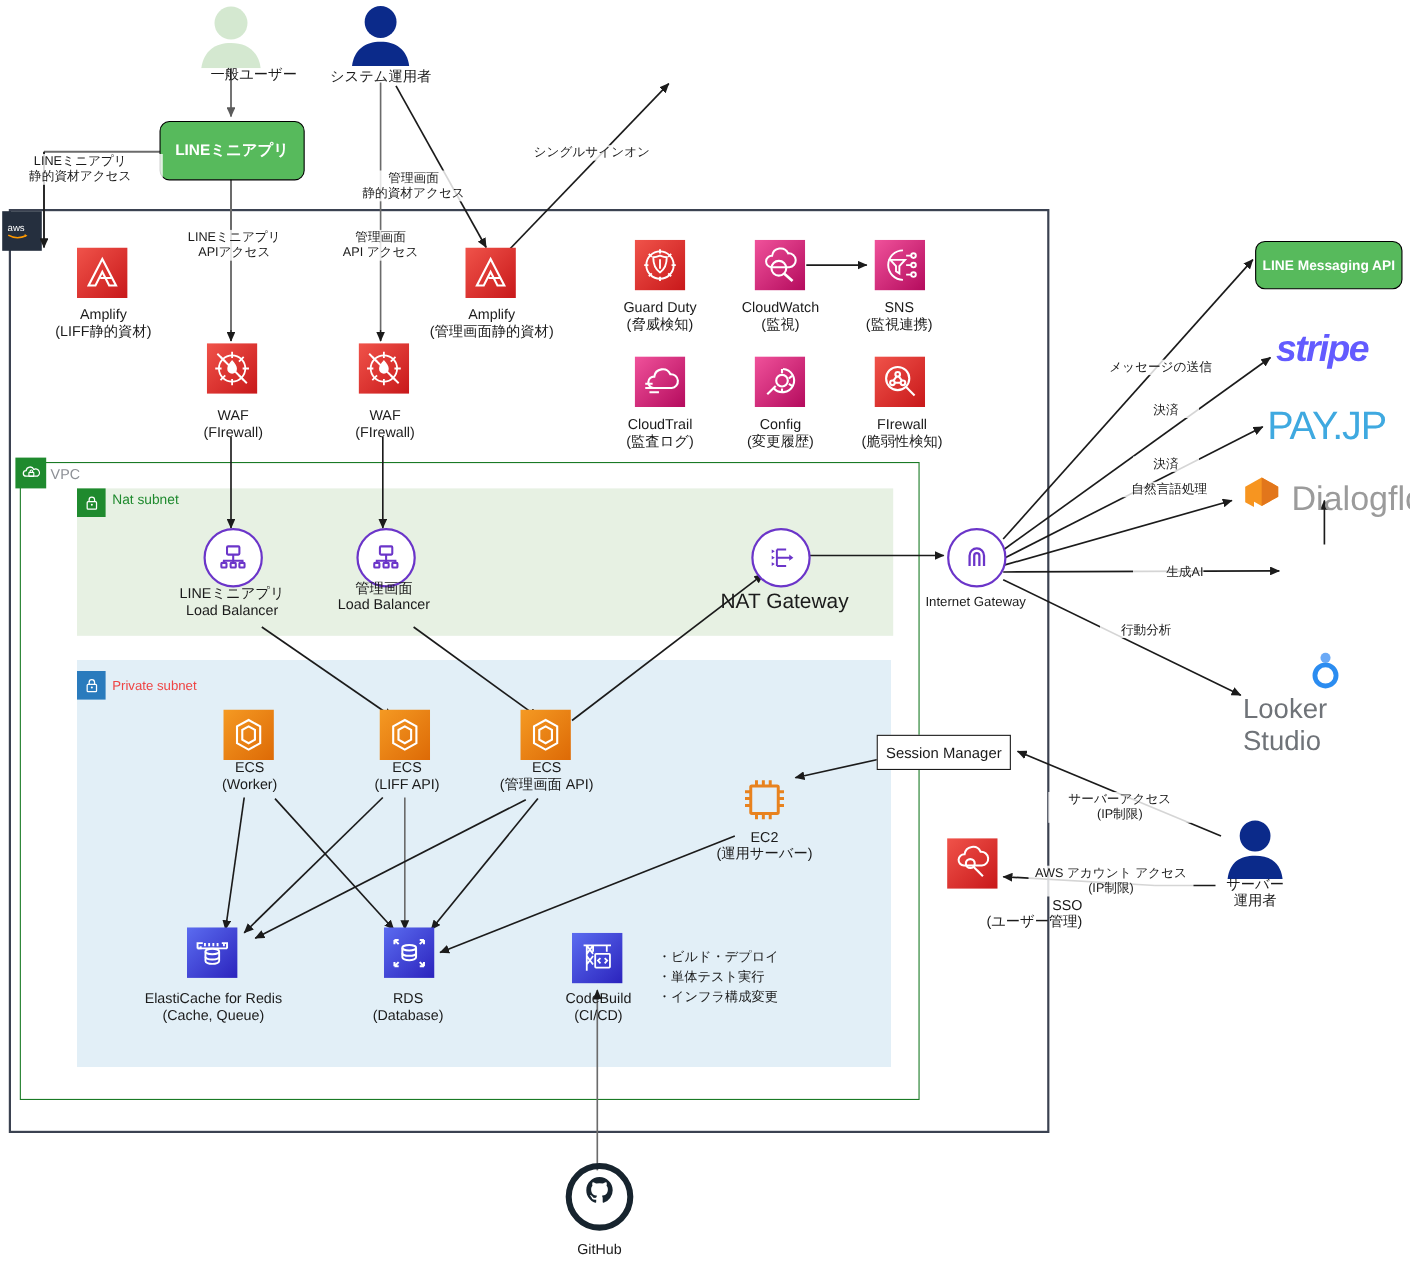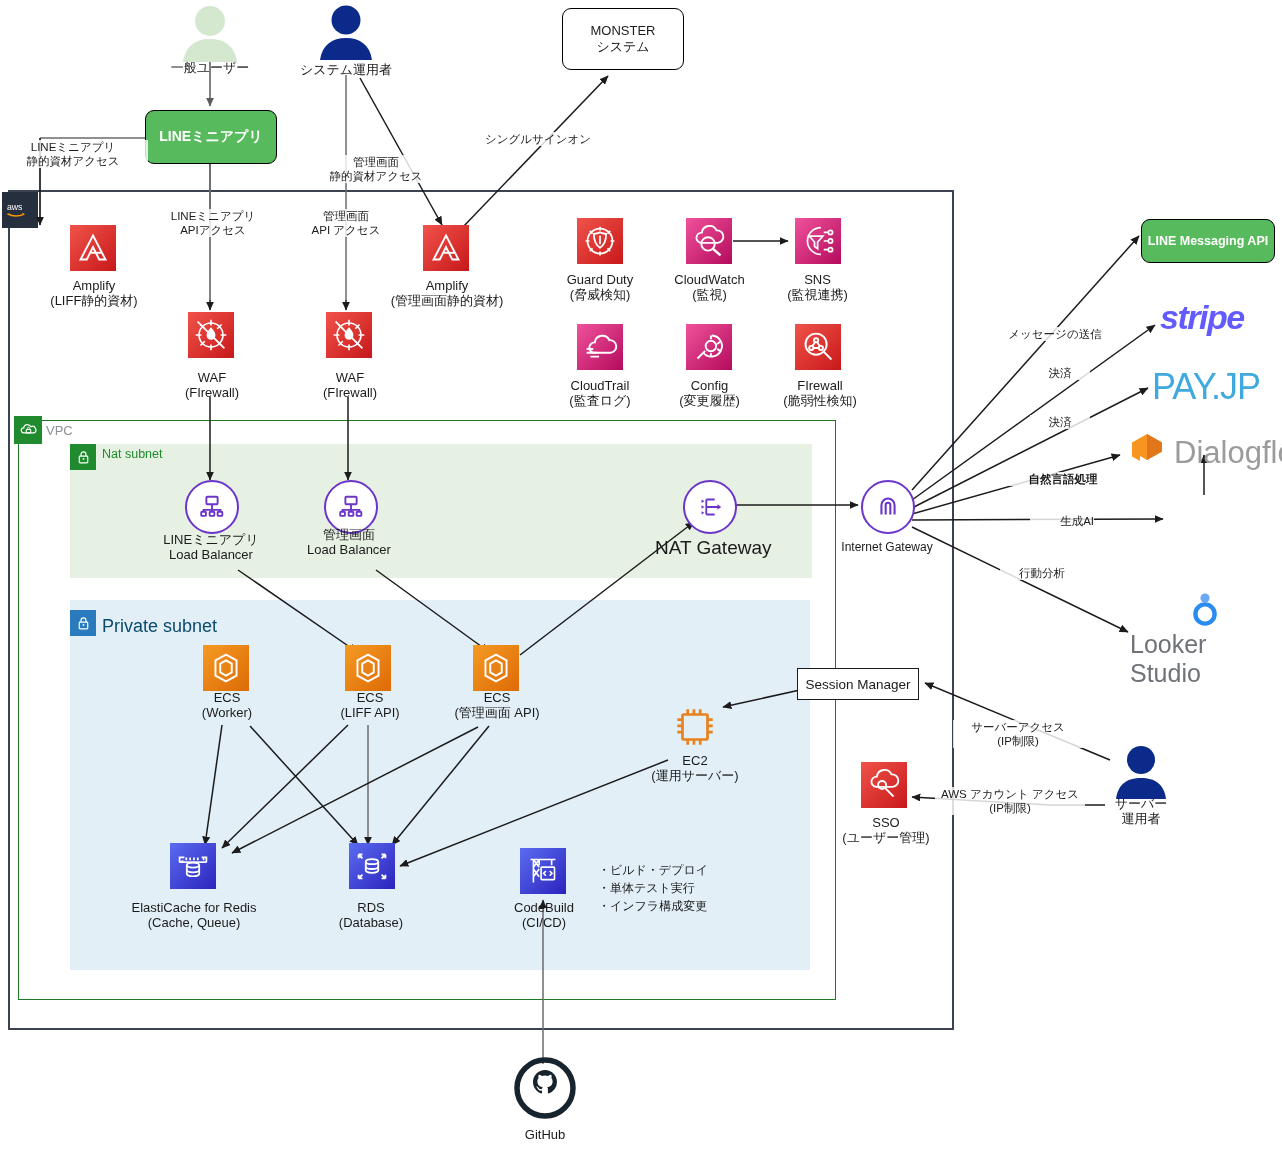--- a/index.html
+++ b/index.html
@@ -14,21 +14,21 @@
   #aws-box{left:8px;top:190px;width:946px;height:840px;border:2px solid #3b4251;background:#fff;}
   #aws-logo{left:2px;top:192px;width:36px;height:36px;background:#252f3e;display:flex;align-items:center;justify-content:center;}
   #vpc-box{left:18px;top:420px;width:818px;height:580px;border:1.5px solid #1a7a25;background:transparent;}
   #vpc-logo{left:14px;top:416px;width:28px;height:28px;background:#1f8a2e;display:flex;align-items:center;justify-content:center;}
   #vpc-label{left:46px;top:423px;font-size:13px;color:#8d9096;}
   #nat-sub{left:70px;top:444px;width:742px;height:134px;background:#e7f1e3;}
   #nat-logo{left:70px;top:444px;width:26px;height:26px;background:#1f8a2e;display:flex;align-items:center;justify-content:center;}
   #nat-label{left:102px;top:447px;font-size:12.5px;color:#1f8a2e;}
   #priv-sub{left:70px;top:600px;width:740px;height:370px;background:#e2eff7;}
   #priv-logo{left:70px;top:610px;width:26px;height:26px;background:#2a7bbd;display:flex;align-items:center;justify-content:center;}
-  #priv-label{left:102px;top:616px;font-size:18px;color:#0c4a6e;}
+  #priv-label{left:102px;top:616px;font-size:12px;color:#ef4444;}
   
   .tile{position:absolute;width:46px;height:46px;display:flex;align-items:center;justify-content:center;}
   .tile svg{width:100%;height:100%;display:block;}
   .circ{position:absolute;width:50px;height:50px;border:2.6px solid #6b35c9;border-radius:50%;background:#fff;display:flex;align-items:center;justify-content:center;}
   .circ svg{width:30px;height:30px;}
   
   .greenbox{position:absolute;background:#57ba5c;border:1.6px solid #000;border-radius:9px;display:flex;align-items:center;justify-content:center;color:#fff;font-weight:bold;}
   .whitebox{position:absolute;background:#fff;border:1.4px solid #000;border-radius:9px;display:flex;align-items:center;justify-content:center;text-align:center;font-size:13px;line-height:16px;color:#1b1b1b;white-space:pre;}
   .plainbox{position:absolute;background:#fff;border:1.4px solid #1b1b1b;display:flex;align-items:center;justify-content:center;font-size:13.5px;color:#1b1b1b;}
   .person{position:absolute;}
@@ -153,43 +153,41 @@
       <path d="M1204,495 L1204,455" marker-end="url(#ah)"></path>
     </g>
   </svg>
 
   <div class="person node" style="left:178px;top:4px;">
     <svg width="64" height="58" viewBox="0 0 64 58">
         <circle cx="32" cy="17" r="15" fill="#d4e8d0"></circle>
         <path d="M5 58c2-16 13-23 27-23s25 7 27 23z" fill="#d4e8d0"></path>
       </svg>
   </div>
-  <div class="lbl" style="left:150px;top:60px;width:120px;">一般ユーザー</div>
+  <div class="lbl" style="left:150px;top:60px;width:120px;text-align:right;">一般ユーザー</div>
 
   <div class="person node" style="left:316px;top:4px;">
     <svg width="60" height="56" viewBox="0 0 60 56">
         <circle cx="30" cy="16" r="14.5" fill="#0b2a8a"></circle>
         <path d="M4 56c2-15 12-22 26-22s24 7 26 22z" fill="#0b2a8a"></path>
       </svg>
   </div>
   <div class="lbl" style="left:276px;top:62px;width:140px;">システム運用者</div>
 
   <div class="person node" style="left:1112px;top:745px;">
     <svg width="58" height="54" viewBox="0 0 58 54">
         <circle cx="29" cy="15" r="14" fill="#0b2a8a"></circle>
         <path d="M4 54c2-15 11-21 25-21s23 6 25 21z" fill="#0b2a8a"></path>
       </svg>
   </div>
   <div class="lbl" style="left:1086px;top:796px;width:110px;">サーバー
 運用者</div>
 
   <div class="greenbox" style="left:145px;top:110px;width:130px;height:52px;font-size:14px;">LINEミニアプリ</div>
 
-  <div class="whitebox" style="left:562px;top:8px;width:120px;height:60px;">MONSTER
-システム</div>
 
   <div class="plainbox" style="left:797px;top:668px;width:120px;height:30px;">Session Manager</div>
 
   <div class="greenbox" style="left:1141px;top:219px;width:132px;height:42px;font-size:12.5px;">LINE Messaging API</div>
 
   <div class="tile" style="left:70px;top:225px;">
     <svg viewBox="0 0 48 48">
         <defs>
           <linearGradient id="gRed" x1="0" y1="0" x2="1" y2="1">
             <stop offset="0" stop-color="#f0534a"></stop>
@@ -466,21 +464,21 @@
   <div class="tile" style="left:861px;top:762px;">
     <svg viewBox="0 0 48 48">
         <rect width="48" height="48" fill="url(#gRed)"></rect>
         <path d="M16 26a5.4 5.4 0 01.6-10.8 8 8 0 0115.2-2.3A6 6 0 0133 26z" fill="none" stroke="#fff" stroke-width="1.9"></path>
         <g fill="none" stroke="#fff" stroke-width="2">
           <circle cx="22" cy="24" r="4.2"></circle>
           <path d="M25 27l9 9M31 33l2.5 2.5M28.5 30.5l2.5 2.5"></path>
         </g>
       </svg>
   </div>
-  <div class="lbl" style="left:822px;top:815px;width:128px;"><span>SSO</span><br><span>(ユーザー管理)</span></div>
+  <div class="lbl" style="left:856px;top:815px;width:128px;text-align:right;"><span>SSO</span><br><span>(ユーザー管理)</span></div>
 
   <div class="brand" style="left:1160px;top:298px;font-style:italic;">
     <span class="brandtxt" style="font-size:34px;color:#635bff;letter-spacing:-1.5px;">stripe</span>
   </div>
 
   <div class="brand" style="left:1152px;top:366px;">
     <span style="font-size:36px;color:#3fa9e0;letter-spacing:-1px;">PAY.JP</span>
   </div>
 
   <div class="brand" style="left:1126px;top:430px;">
@@ -521,21 +519,21 @@
 APIアクセス</div>
   <div class="edgelbl" style="left:306px;top:155px;width:140px;">管理画面
 静的資材アクセス</div>
   <div class="edgelbl" style="left:286px;top:209px;width:120px;">管理画面
 API アクセス</div>
   <div class="edgelbl" style="left:470px;top:132px;width:136px;">シングルサインオン</div>
 
   <div class="edgelbl" style="left:995px;top:327px;width:120px;">メッセージの送信</div>
   <div class="edgelbl" style="left:1030px;top:366px;width:60px;">決済</div>
   <div class="edgelbl" style="left:1030px;top:415px;width:60px;">決済</div>
-  <div class="edgelbl" style="left:1008px;top:472px;width:110px;font-weight:bold;">自然言語処理</div>
+  <div class="edgelbl" style="left:1008px;top:438px;width:110px;">自然言語処理</div>
   <div class="edgelbl" style="left:1030px;top:514px;width:64px;text-align:right;">生成AI</div>
   <div class="edgelbl" style="left:1000px;top:566px;width:84px;">行動分析</div>
 
   <div class="edgelbl" style="left:953px;top:720px;width:130px;">サーバーアクセス
 (IP制限)</div>
   <div class="edgelbl" style="left:935px;top:787px;width:150px;">AWS アカウント アクセス
 (IP制限)</div>
 
 </div>
 

